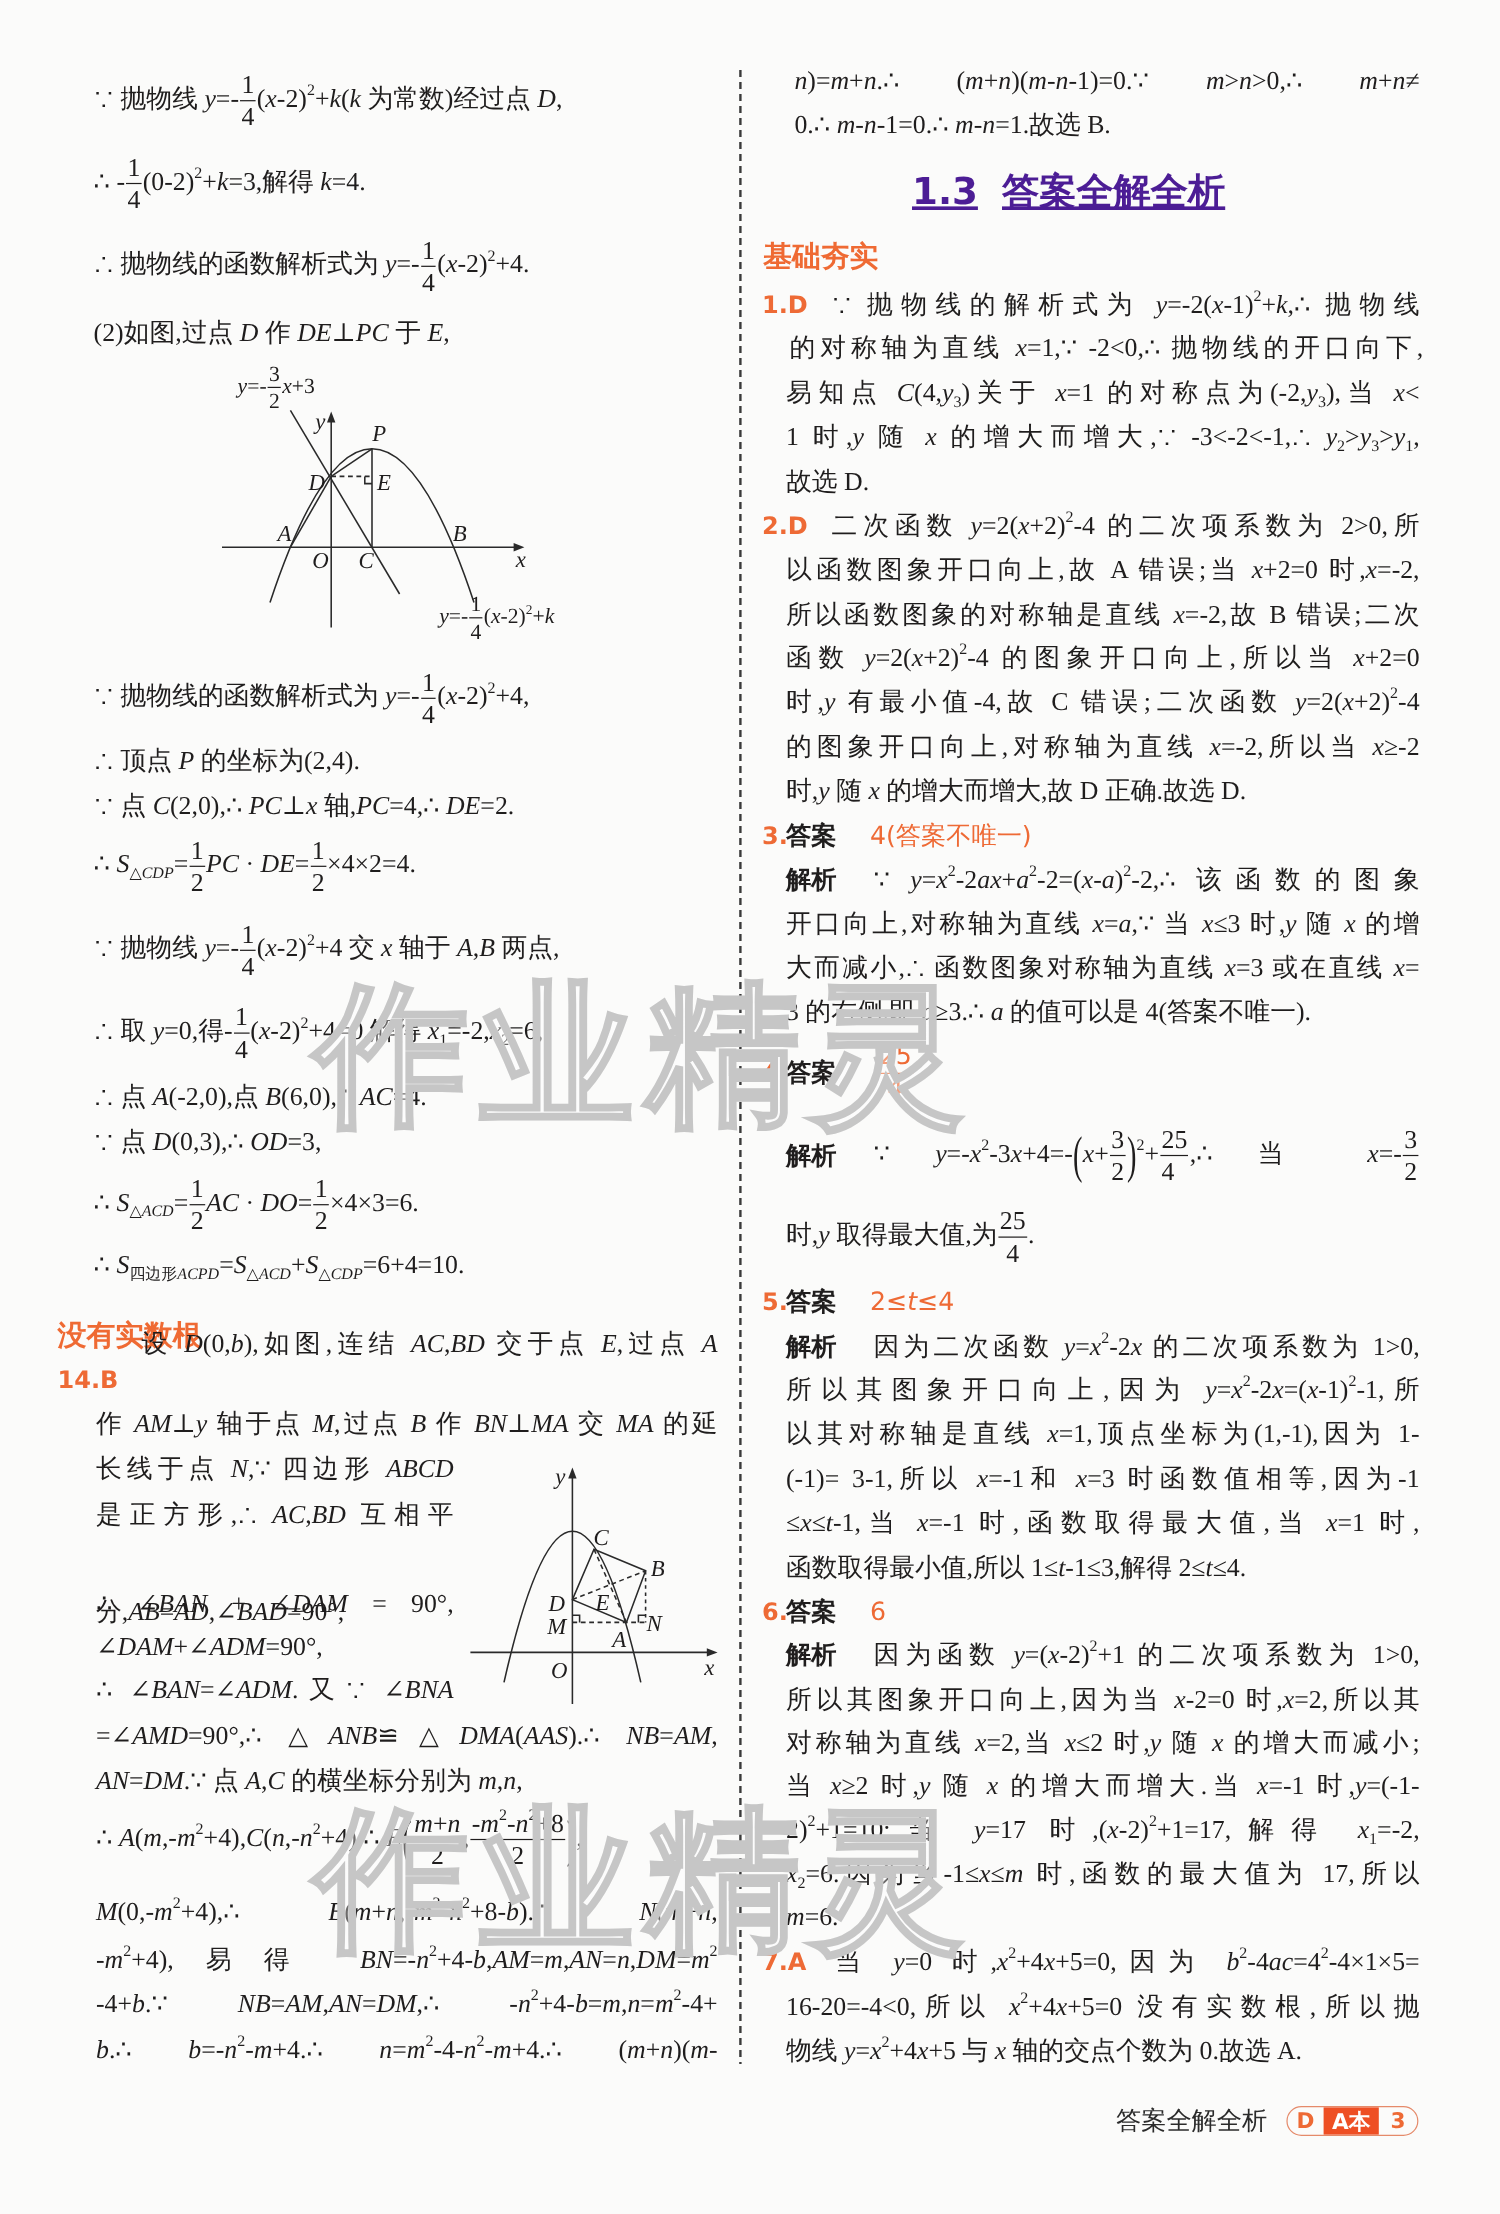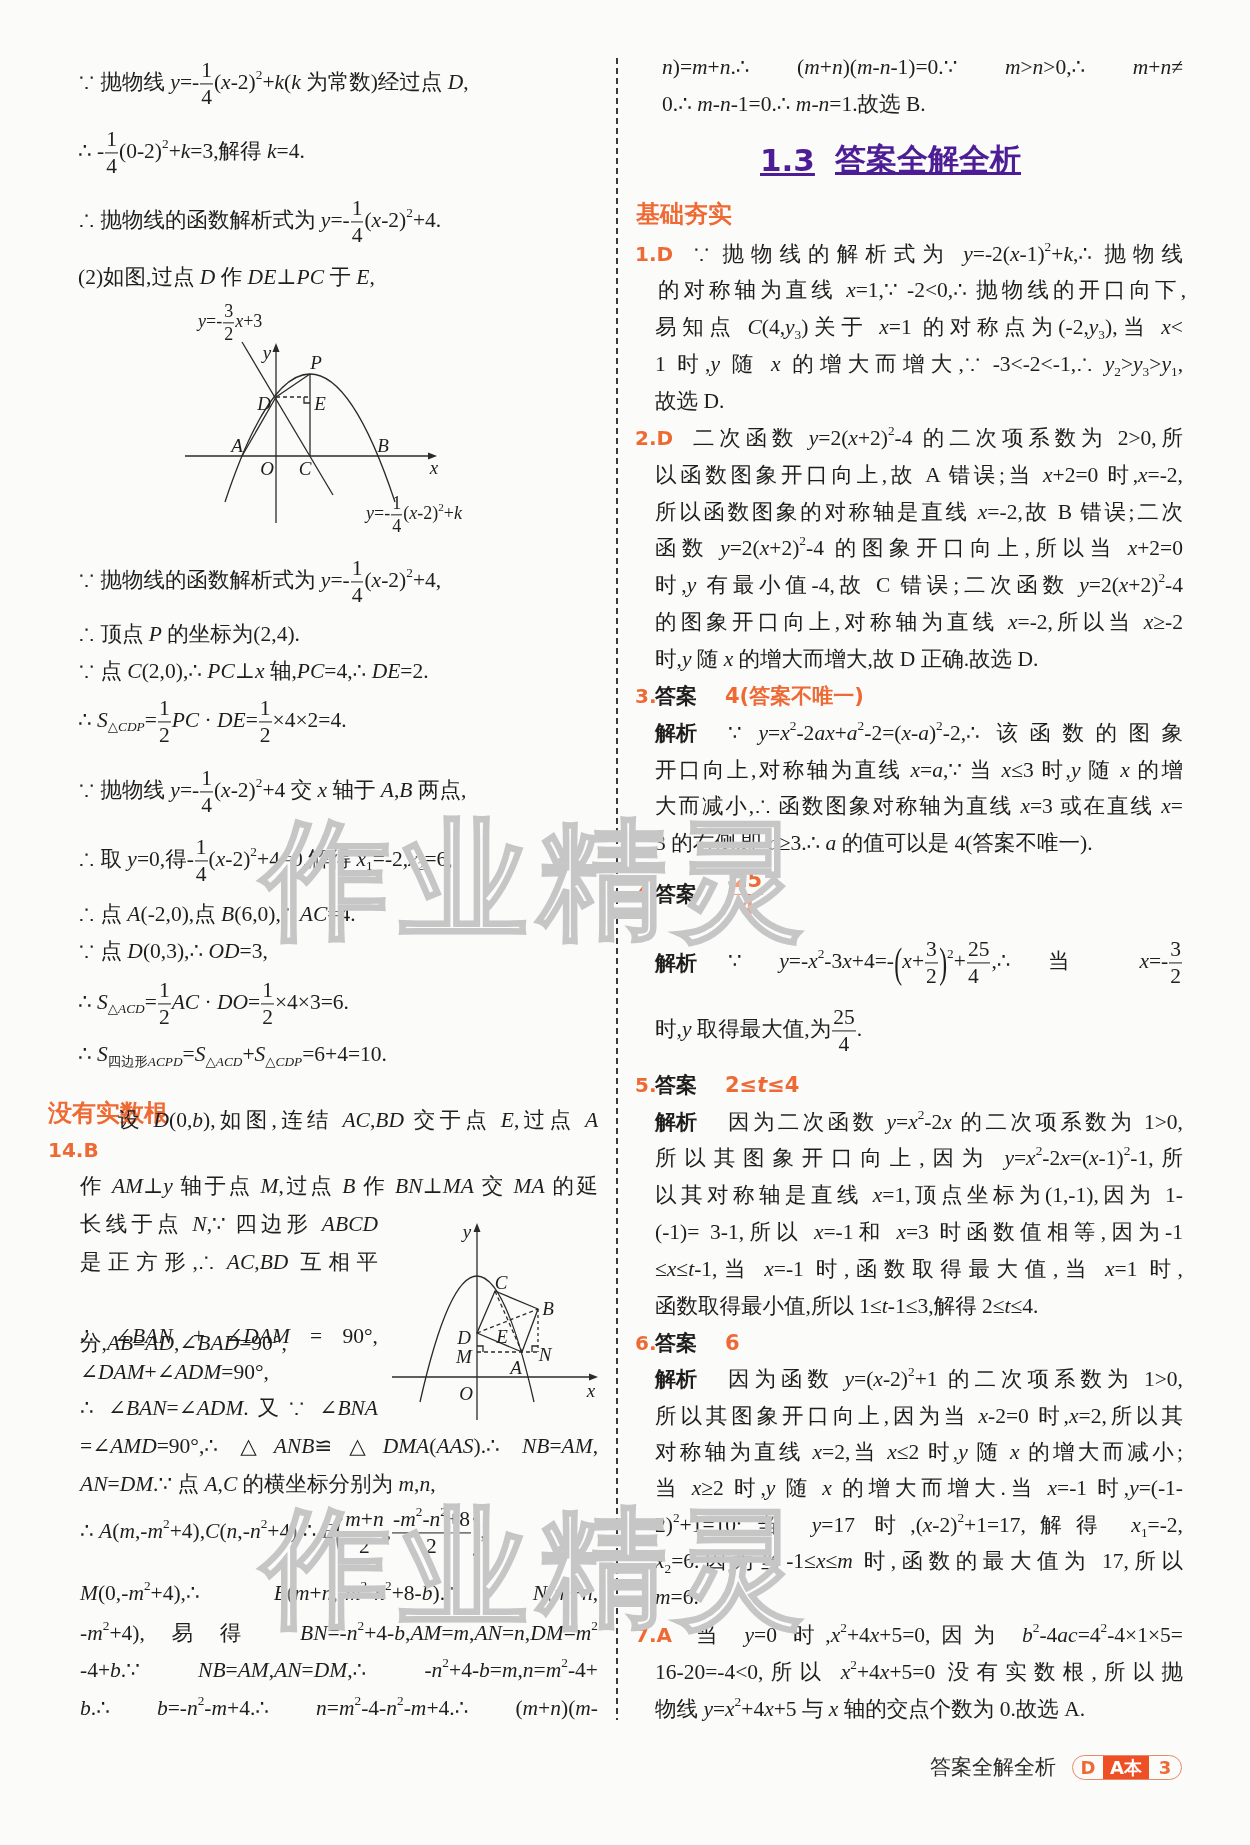--- a/index.html
+++ b/index.html
@@ -9,21 +9,21 @@
 .mv{font-style:italic;}
 sup,sub{font-size:0.62em;line-height:0;position:relative;vertical-align:baseline;}
 sup{top:-0.72em;}
 sub{top:0.35em;}
 .fr{display:inline-block;vertical-align:middle;text-align:center;line-height:1.12;margin:0 1px;}
 .fn{display:block;border-bottom:1.2px solid currentColor;padding:0 1px 1px;}
 .fd{display:block;padding:1px 1px 0;}
 .bp{display:inline-block;vertical-align:middle;font-size:2em;line-height:1;transform:scaleX(.55);margin:0 -3px;}
 .lbl{position:absolute;transform:translateY(-50%);font-family:"DejaVu Sans","Liberation Sans",sans-serif;font-weight:bold;font-size:20px;color:#ee6a35;white-space:nowrap;}
 .kw{position:absolute;transform:translateY(-50%);font-family:"DejaVu Sans","Liberation Sans",sans-serif;font-weight:bold;font-size:21px;color:#1f1d1d;white-space:nowrap;}
-.ans{position:absolute;transform:translateY(-50%);font-family:"DejaVu Sans","Liberation Sans",sans-serif;font-size:21px;color:#ee6a35;white-space:nowrap;font-weight:bold;}
+.ans{position:absolute;transform:translateY(-50%);font-family:"DejaVu Sans","Liberation Sans",sans-serif;font-size:21px;color:#ee6a35;white-space:nowrap;}
 .sec{position:absolute;transform:translateY(-50%);font-family:"DejaVu Sans","Liberation Sans",sans-serif;font-weight:bold;font-size:24px;color:#ef6a33;white-space:nowrap;}
 .chap{position:absolute;transform:translateY(-50%);font-family:"DejaVu Sans","Liberation Sans",sans-serif;font-weight:bold;font-size:31px;color:#4c1d95;white-space:nowrap;text-decoration:underline;}
 .divider{position:absolute;left:616px;top:58px;width:2px;height:1662px;background:repeating-linear-gradient(to bottom,#3a3a3a 0,#3a3a3a 6px,transparent 6px,transparent 10px);}
 .dg{position:absolute;overflow:visible;}
 .pl{position:absolute;transform:translate(-50%,-50%);font-style:italic;font-size:19px;white-space:nowrap;line-height:1;}
 .dl{position:absolute;transform:translateY(-50%);font-size:18px;white-space:nowrap;line-height:1.1;}
 .wm{position:absolute;transform:translateY(-50%);font-family:"DejaVu Sans",sans-serif;font-weight:bold;font-size:128px;letter-spacing:10px;color:rgba(255,255,255,0.35);-webkit-text-stroke:2.5px #c6c6c6;white-space:nowrap;pointer-events:none;line-height:1;z-index:5;}
 .foot{position:absolute;left:930px;top:1767px;transform:translateY(-50%);font-family:Liberation Serif, serif;font-size:21px;color:#2b2b2b;white-space:nowrap;}
 .badge{position:absolute;left:1072px;top:1755px;height:25px;width:110px;border:1.5px solid #e58a6a;border-radius:13px;display:flex;overflow:hidden;font-family:"DejaVu Sans","Liberation Sans",sans-serif;font-weight:bold;font-size:18px;box-sizing:border-box;}
 .badge span{display:flex;align-items:center;justify-content:center;}

